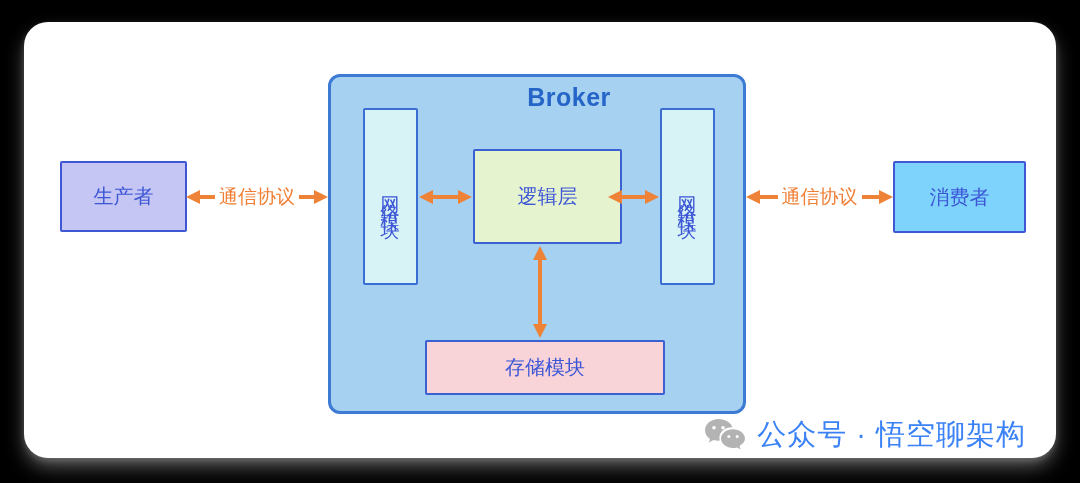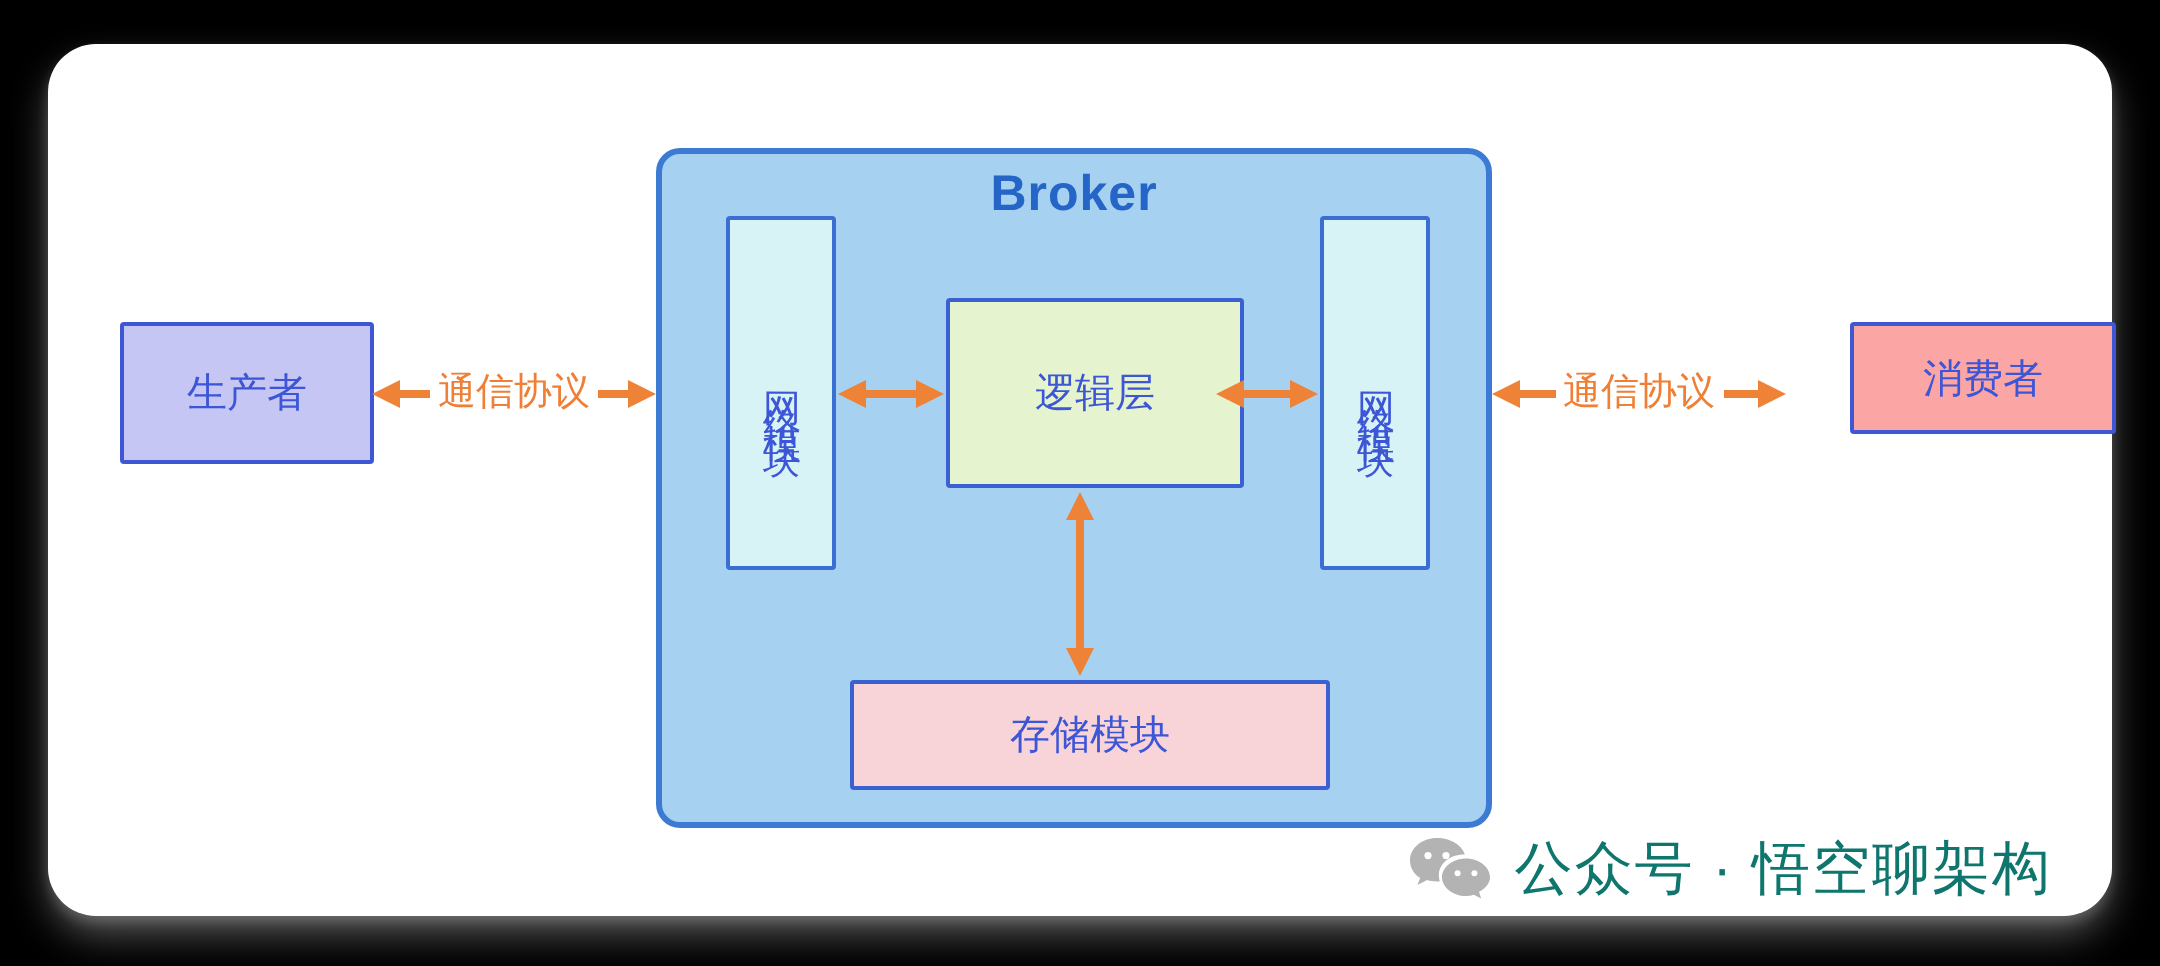--- a/index.html
+++ b/index.html
@@ -21,37 +21,38 @@
     position: absolute;
     display: flex; align-items: center; justify-content: center;
     box-sizing: border-box;
     border: 2.5px solid #3a60d2;
     color: #3c56d6;
     font-size: 20px;
     border-radius: 2px;
     text-align: center;
   }
   .producer  { left: 36px;  top: 139px; width: 127px; height: 71px; background: #c5c6f3; border-color: #3f57d5; }
-  .consumer  { left: 869px; top: 139px; width: 133px; height: 56px; background: #fca5a5; border-color: #3f57d5; margin-left: 32px; }
+  .consumer  { left: 869px; top: 139px; width: 133px; height: 72px; background: #7dd3fc; border-color: #3f57d5; }
   .broker {
     position: absolute;
     left: 304px; top: 52px; width: 418px; height: 340px;
     box-sizing: border-box;
     background: #a6d1f0;
     border: 3px solid #3c7ad4;
     border-radius: 12px;
   }
   .broker-title {
     position: absolute;
     left: 0; top: 9px; width: 100%;
     text-align: center;
     color: #2565c8;
     font-size: 25px;
     font-weight: 700;
     letter-spacing: 0.5px;
+    padding-left: 32px;
   }
   .network { background: #d8f3f6; border-color: #3a6ed2; width: 55px; height: 177px; top: 86px; font-size: 19px; }
   .network.left  { left: 339px; }
   .network.right { left: 636px; }
   .vtext {
     writing-mode: vertical-rl;
     text-orientation: upright;
     letter-spacing: 8px;
     line-height: 1;
   }
@@ -104,21 +105,21 @@
     content: ""; position: absolute; bottom: 0; left: 50%; margin-left: -7.5px;
     width: 0; height: 0;
     border-left: 7.5px solid transparent; border-right: 7.5px solid transparent;
     border-top: 14px solid #ee8338;
   }
 
   .watermark {
     position: absolute;
     right: 30px; bottom: 3px;
     display: flex; align-items: center; gap: 11px;
-    color: #0f766e;
+    color: #3b82f6;
     font-size: 29px;
     letter-spacing: 1px;
     white-space: nowrap;
   }
 </style>
 </head>
 <body>
 
 <div class="card">
 

